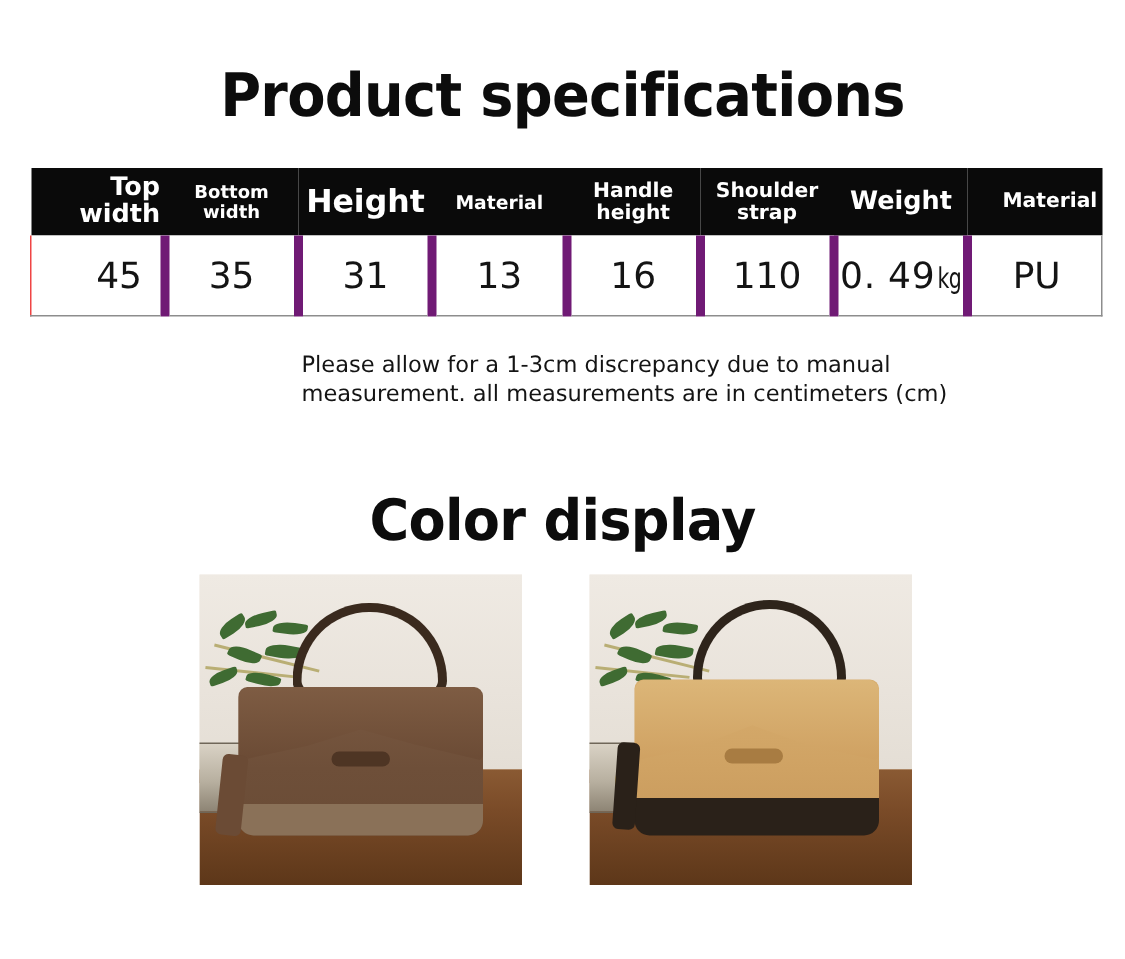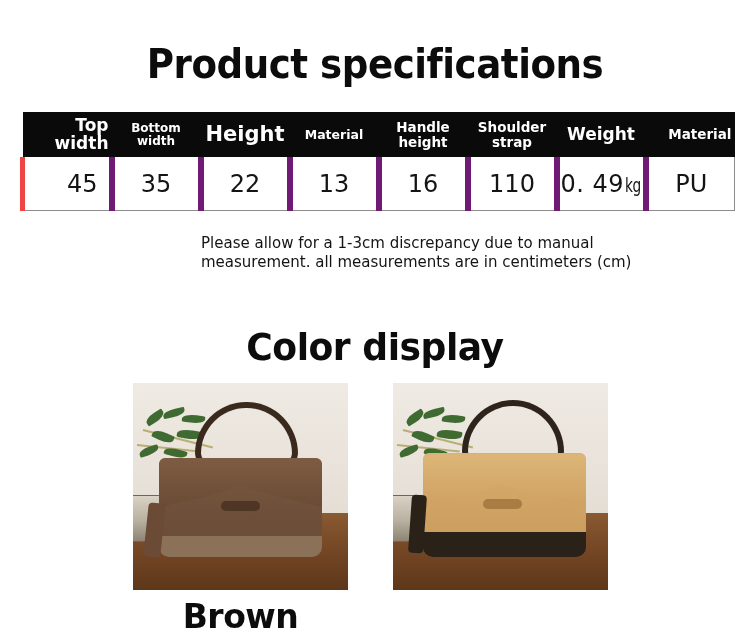--- a/index.html
+++ b/index.html
@@ -75,21 +75,21 @@
     font-size: 24px;
     color: #141414;
     border-left: 6px solid #701a75;
     border-right: 1px solid #b9b9b9;
     border-bottom: 1px solid #8d8d8d;
     font-family: "DejaVu Sans", sans-serif;
     font-weight: normal;
     white-space: nowrap;
     overflow: visible;
   }
-  table.spec-table tbody td:first-child { border-left: 5px solid #ef4444; padding-left: 32px; }
+  table.spec-table tbody td:first-child { border-left: 1px solid #ef4444; padding-left: 32px; }
   table.spec-table tbody td:last-child  { border-right: 1px solid #8d8d8d; }
 
   .weight-cell { position: relative; margin-left: 44px; }
   .weight-cell .weight-value { letter-spacing: 0.5px; }
   .weight-cell .weight-unit {
     font-size: 19px;
     font-family: "DejaVu Sans Condensed", "DejaVu Sans", sans-serif;
     transform: scaleX(0.8);
     display: inline-block;
     letter-spacing: -0.5px;
@@ -249,21 +249,21 @@
           <span>strap</span>
         </th>
         <th class="th-weight">Weight</th>
         <th class="th-material">Material</th>
       </tr>
     </thead>
     <tbody>
       <tr>
         <td>45</td>
         <td>35</td>
-        <td>22</td>
+        <td>31</td>
         <td>13</td>
         <td>16</td>
         <td>110</td>
         <td class="weight-cell"><span class="weight-value">0. 49</span><span class="weight-unit">kg</span></td>
         <td>PU</td>
       </tr>
     </tbody>
   </table>
 </div>
 
@@ -297,21 +297,20 @@
 
         <div class="handle-strap" style="left:29%;top:9%;width:42%;height:30%;border-color:#3a2a1e;border-bottom-color:transparent;"></div>
 
         <div class="bag-body" style="left:12%;top:36%;width:76%;height:48%;background:linear-gradient(180deg,#7b5a42 0%,#6e4f39 55%,#6a4c36 100%);"></div>
         <div class="bag-flap" style="left:12%;top:36%;width:76%;height:24%;background:linear-gradient(180deg,#7e5c43 0%,#6b4b35 100%);clip-path:polygon(0 0,100% 0,100% 100%,72% 78%,50% 58%,28% 80%,0 100%);"></div>
         <div class="bag-slot" style="left:41%;top:57%;width:18%;height:5%;background:#4e3524;"></div>
         <div class="bag-base" style="left:12%;top:74%;width:76%;height:10%;background:#8a7158;"></div>
         <div class="side-strap" style="left:6%;top:58%;width:8%;height:26%;background:#6b4b35;transform:rotate(6deg);"></div>
       </div>
     </div>
-    <div class="color-label">Brown</div>
   </div>
 
   <div class="color-item khaki">
     <div class="photo">
       <div class="scene">
         <div class="wall"></div>
         <div class="table-edge"></div>
         <div class="table-top"></div>
 
         <div class="foliage">

